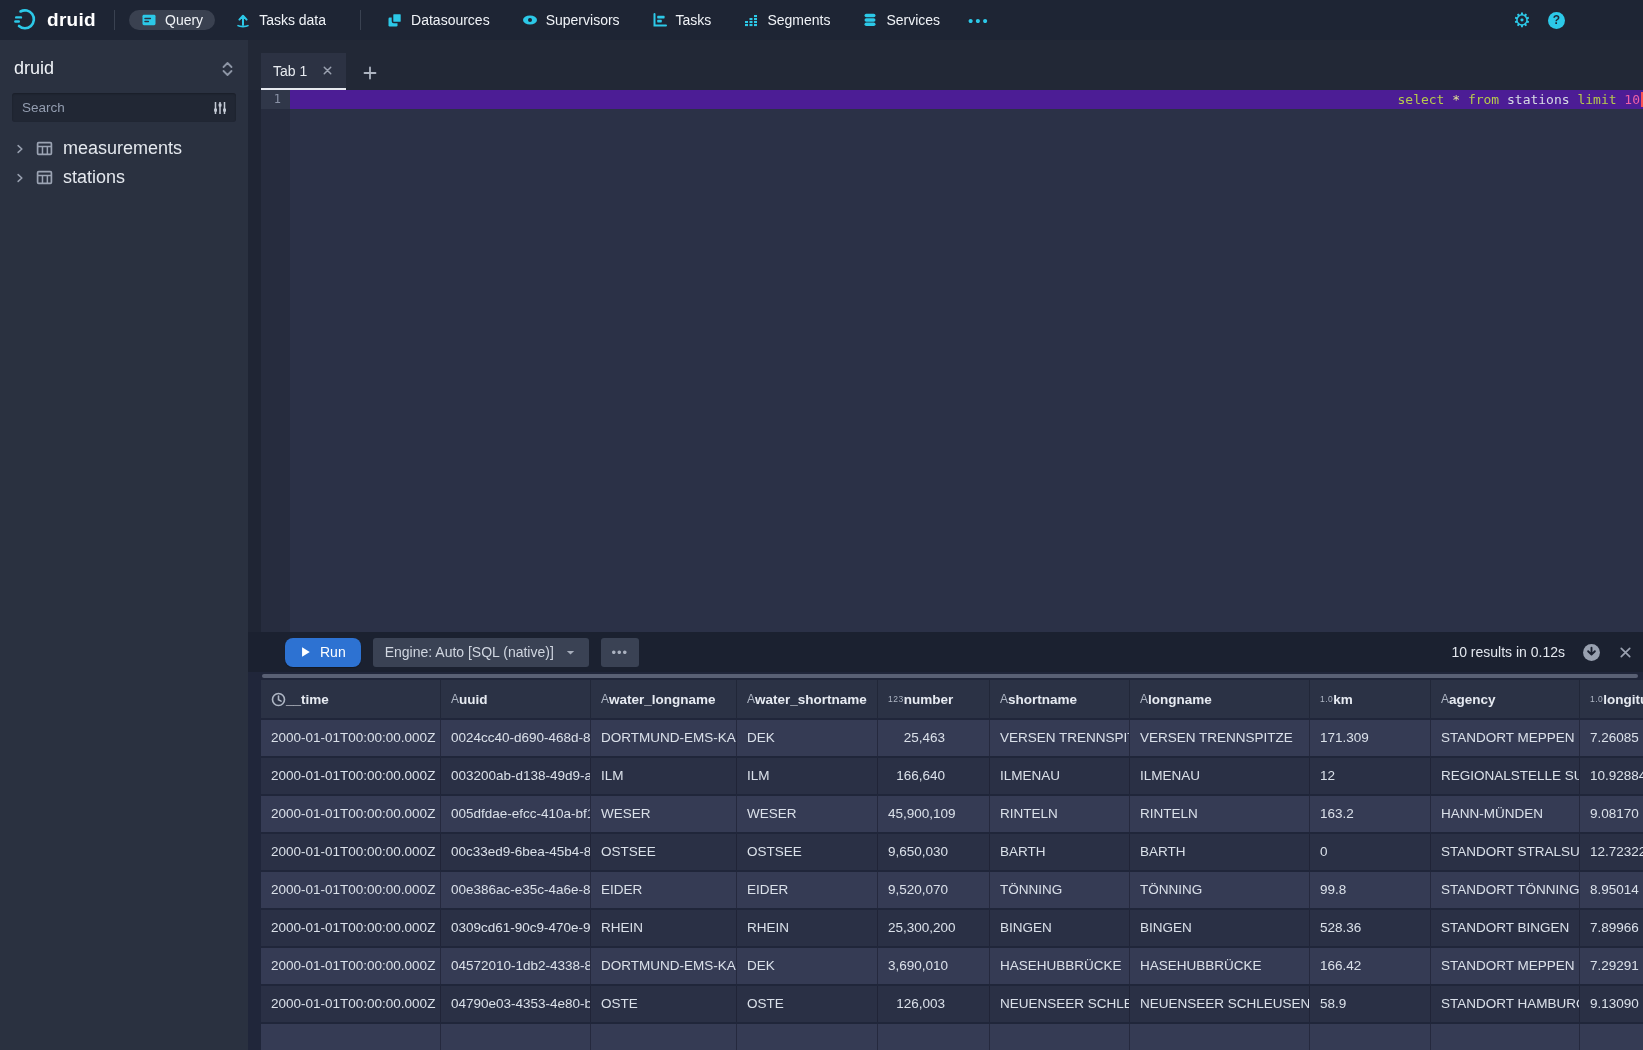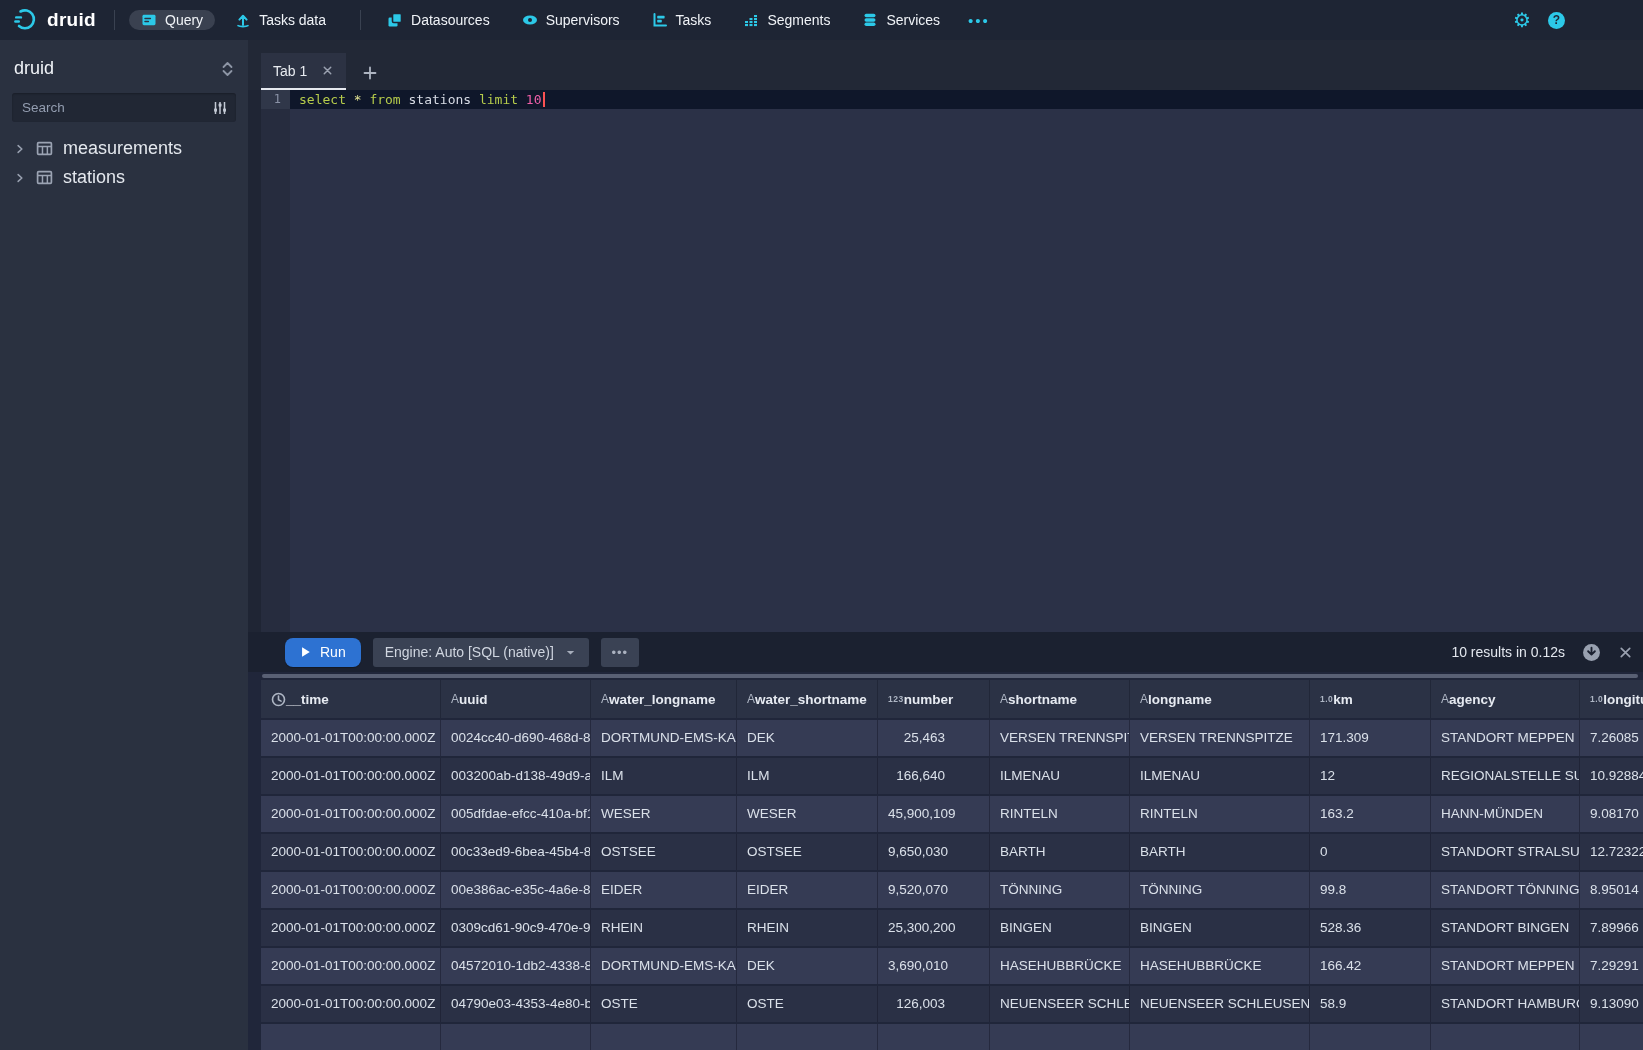--- a/index.html
+++ b/index.html
@@ -41,21 +41,21 @@
   .tabbar{height:50px;background:#222836;display:flex;align-items:flex-end;padding-left:13px;flex:none;}
   .tab{height:37px;display:flex;align-items:center;gap:14px;padding:0 12px;background:#2c3243;
        border-bottom:2px solid #e6e9ef;color:#e8ebf0;font-size:14px;cursor:pointer;box-sizing:border-box;}
   .tab-add{margin:0 0 9px 16px;cursor:pointer;display:flex;}
 
   .editor{height:542px;flex:none;display:flex;background:#2b3147;}
   .editor-strip{width:13px;flex:none;background:#1f2534;}
   .gutter{width:29px;flex:none;background:#262c3e;font-family:"DejaVu Sans Mono",monospace;font-size:12px;}
   .gutter-line{height:19px;line-height:19px;text-align:right;padding-right:9px;color:#8a92a6;background:#303749;}
   .code{flex:1;min-width:0;font-family:"DejaVu Sans Mono",monospace;font-size:13px;}
-  .code-line{height:19px;display:flex;align-items:center;padding-left:9px;background:#0f172a;white-space:pre;}
+  .code-line{height:19px;display:flex;align-items:center;padding-left:9px;background:#4c1d95;white-space:pre;justify-content:flex-end;}
   .sqltok{margin-right:7.8px;}
   .kw{color:#b6cc4b;} .star{color:#e2e394;} .ident{color:#d7dbe4;} .num{color:#ef5fa8;}
   .cursor{display:inline-block;width:2px;height:15px;background:#fb5252;margin-left:1px;}
 
   .runbar{height:40px;flex:none;background:#1b2130;display:flex;align-items:center;padding:0 10px 0 37px;}
   .run-btn{display:flex;align-items:center;gap:9px;height:29px;padding:0 15px;background:#2d72d2;
            border-radius:8px;color:#ffffff;font-size:14px;cursor:pointer;box-shadow:0 1px 1px rgba(0,0,0,.3);}
   .engine-btn{display:flex;align-items:center;gap:10px;height:29px;margin-left:12px;padding:0 12px;
               background:#3a4254;border-radius:3px;color:#d0d6e0;font-size:14px;cursor:pointer;}
   .more-btn{width:38px;height:29px;margin-left:12px;background:#3a4254;border-radius:3px;color:#aab1bf;
@@ -64,21 +64,21 @@
   .run-status{color:#e3e7ee;font-size:14px;}
   .icon-btn{display:flex;align-items:center;cursor:pointer;margin-left:17px;}
 
   
   .results{height:378px;flex:none;position:relative;background:#20263a;padding:8px 0 0 13px;box-sizing:border-box;overflow:hidden;}
   .hscroll{position:absolute;top:2px;left:14px;right:5px;height:4px;border-radius:2px;background:#596074;}
   .thead{display:flex;height:38px;background:#2b3245;border-bottom:2px solid #20263a;}
   .hcell{flex:none;display:flex;align-items:center;padding:0 10px;border-right:1px solid #212738;
          color:#e6eaf1;font-size:13.5px;font-weight:700;overflow:hidden;white-space:nowrap;box-sizing:border-box;}
   .badge-a{font-size:12px;font-weight:400;color:#aeb6c4;}
-  .badge-num{font-size:8.5px;font-weight:700;color:#aeb6c4;letter-spacing:.5px;}
+  .badge-num{font-size:8.5px;font-weight:400;color:#aeb6c4;letter-spacing:.5px;}
   .trow{display:flex;height:36px;border-bottom:2px solid #20263a;}
   .trow.odd{background:#353b54;}
   .trow.even{background:#2a3045;}
   .trow.partial{height:26px;border-bottom:none;overflow:hidden;}
   .cell{flex:none;line-height:36px;padding:0 10px;border-right:1px solid rgba(23,28,43,.55);
         font-size:13.5px;color:#dae0e9;overflow:hidden;white-space:nowrap;box-sizing:border-box;}
   .cols>*:nth-child(1){width:180px;}
   .cols>*:nth-child(2){width:150px;}
   .cols>*:nth-child(3){width:146px;}
   .cols>*:nth-child(4){width:141px;}

